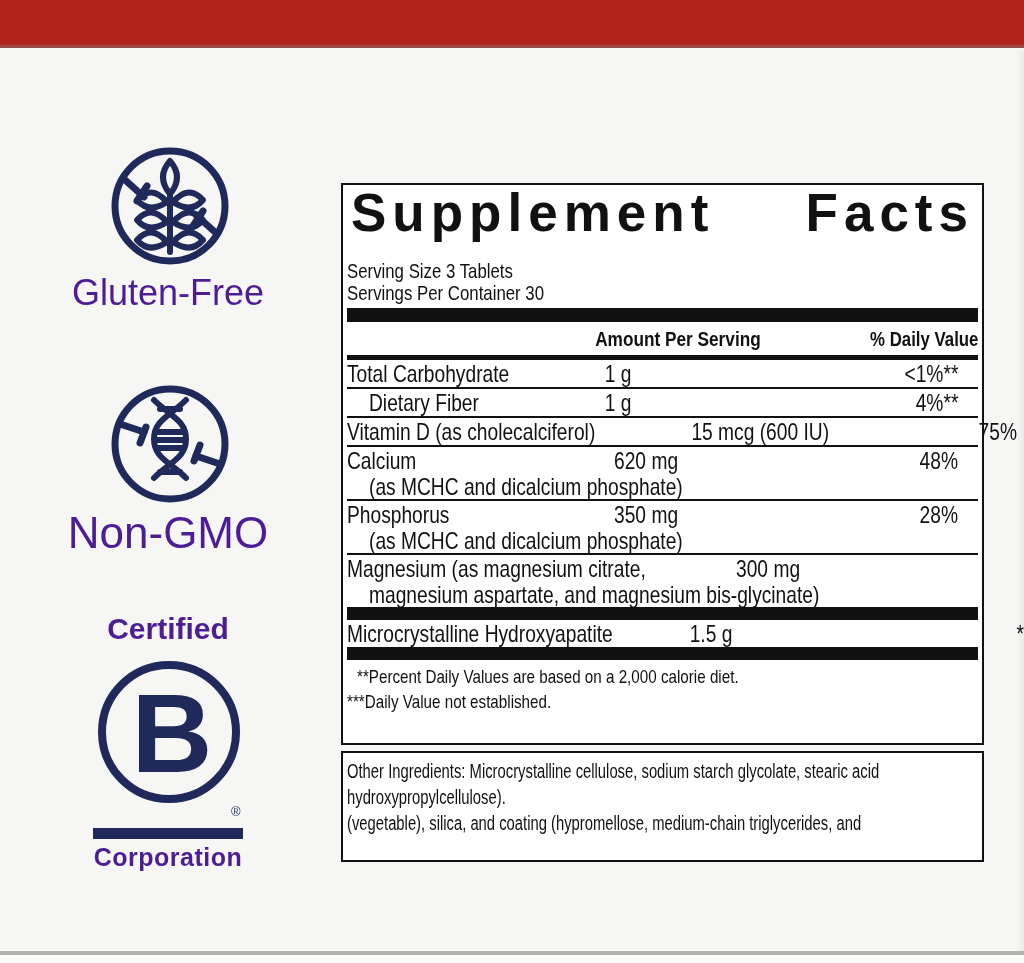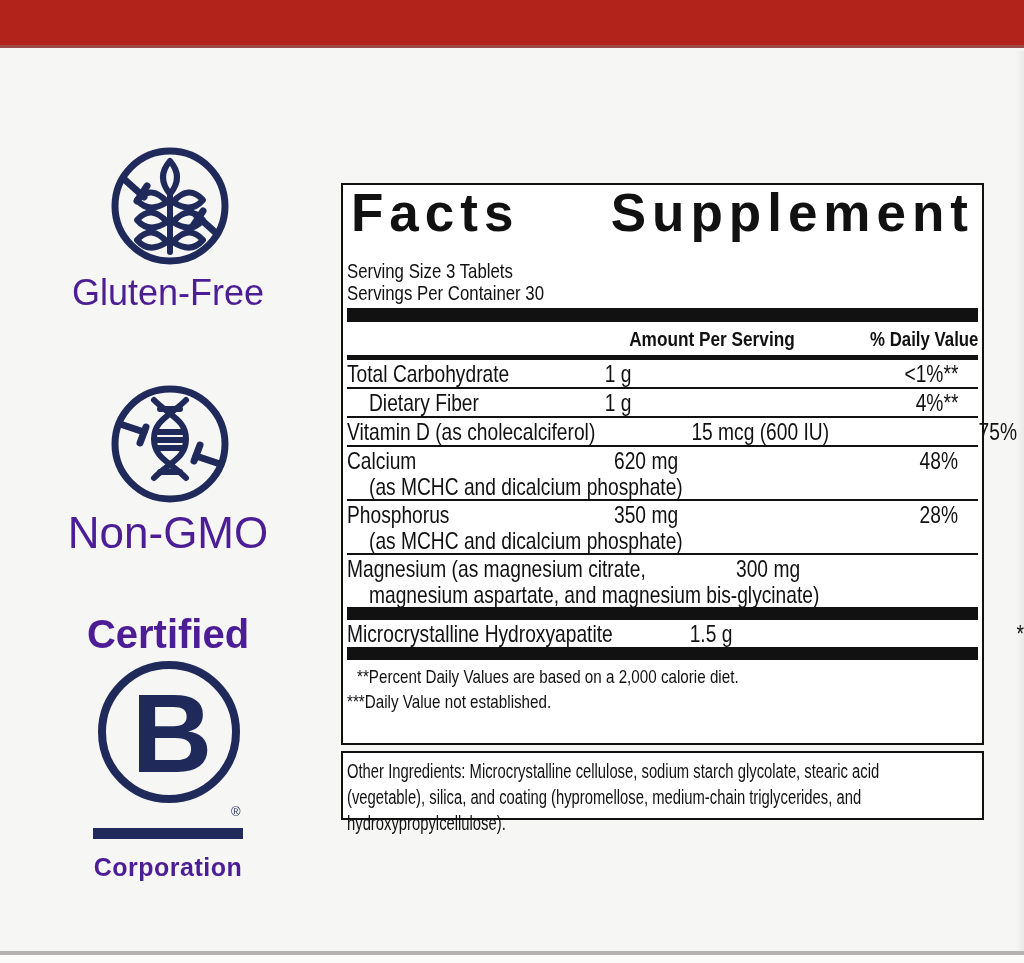--- a/index.html
+++ b/index.html
@@ -15,62 +15,62 @@
   .bottom-line  { position:absolute; left:0; top:951px; width:1024px; height:4px; background:#b4b2b1; }
   .bottom-strip { position:absolute; left:0; top:955px; width:1024px; height:8px; background:#fbfbfa; }
   .right-shade  { position:absolute; right:0; top:51px; width:8px; height:900px;
                   background:linear-gradient(to right, rgba(0,0,0,0), rgba(0,0,0,0.05)); }
 
   
   .badge-label { position:absolute; left:168px; transform:translateX(-50%);
                  white-space:nowrap; color:#4c1d95; }
   .lbl-gluten  { top:272px; font-size:36px; }
   .lbl-nongmo  { top:508px; font-size:44px; }
-  .lbl-cert    { top:612px; font-size:40px; font-weight:bold; }
-  .lbl-corp    { top:843px; font-size:25px; font-weight:bold; letter-spacing:0.5px;margin-top:10px; }
+  .lbl-cert    { top:612px; font-size:30px; font-weight:bold; }
+  .lbl-corp    { top:843px; font-size:25px; font-weight:bold; letter-spacing:0.5px; }
   .badge-svg   { position:absolute; }
   .svg-gluten  { left:110px; top:146px; }
   .svg-dna     { left:110px; top:384px; }
   .svg-bcorp   { left:94px;  top:656px; }
   .reg-mark    { position:absolute; left:231px; top:804px; font-size:13px; color:#1f2a5b; }
   .b-bar       { position:absolute; left:93px; top:828px; width:150px; height:11px; background:#1f2a5b; }
 
   
   .facts-panel { position:absolute; left:341px; top:183px; width:643px; height:562px;
                  background:#fff; border:2px solid #111; padding:0 4px; color:#111; }
   .facts-title { display:flex; justify-content:space-between; margin:5px 4px 0 4px;
                  font-size:53px; font-weight:bold; letter-spacing:6px; line-height:46px; }
   .serving-block { margin-top:24px; }
   .serving-line  { font-size:21px; line-height:22px; }
   .bar-thick  { height:14px; background:#111; margin-top:4px; }
   .bar-mid    { height:13px; background:#111; }
   .bar-thin5  { height:5px;  background:#111; }
   .hdr-row { display:grid; grid-template-columns:1fr 232px 150px; height:33px;
-             align-items:center; font-weight:bold; font-size:21px; }
+             align-items:center; font-weight:bold; font-size:21px;gap:34px; }
   .hdr-amt { text-align:center; }
   .hdr-dv  { text-align:right; }
   .row { display:grid; grid-template-columns:1fr 165px 215px; align-items:start;
          font-size:24px; line-height:27px; }
   .row.hairline { border-bottom:2px solid #111; }
   .c-name {}
   .c-amt  { }
   .c-dv   { text-align:right; padding-right:20px; }
   .indent { padding-left:22px; }
   .sub    { grid-column:1 / -1; line-height:25px; padding-left:22px; }
   .footnotes { margin-top:4px; font-size:19px; }
   .fn-line   { line-height:25px; }
   .fn-1      { padding-left:10px; }
 
   
   .cond   { display:inline-block; transform:scaleX(0.80); transform-origin:0 50%;   white-space:nowrap; }
   .cond-r { display:inline-block; transform:scaleX(0.80); transform-origin:100% 50%; white-space:nowrap; }
   .cond-c { display:inline-block; transform:scaleX(0.82); transform-origin:50% 50%;  white-space:nowrap; }
 
   
-  .oi-box { position:absolute; left:341px; top:751px; width:643px; height:69px;
+  .oi-box { position:absolute; left:341px; top:751px; width:643px; height:111px;
             background:#fff; border:2px solid #111; padding:5px 4px; color:#111; }
   .oi-line { font-size:20px; line-height:26px; }
   .oi-line .cond { transform:scaleX(0.74); }
 </style>
 </head>
 <body>
 
 <div id="stage">
 
   <div class="top-bar"></div>
@@ -118,22 +118,22 @@
       <circle cx="75" cy="76" r="67" fill="none" stroke="#1f2a5b" stroke-width="8"></circle>
       <text x="78" y="116" text-anchor="middle" font-family="Liberation Sans, sans-serif" font-size="112" font-weight="bold" fill="#1f2a5b">B</text>
     </svg>
   </span>
   <div class="reg-mark">®</div>
   <div class="b-bar"></div>
   <div class="badge-label lbl-corp">Corporation</div>
 
   <div class="facts-panel">
     <div class="facts-title">
+      <span>Supplement</span>
       <span>Facts</span>
-      <span>Supplement</span>
     </div>
     <div class="serving-block">
       <div class="serving-line"><span class="cond">Serving Size 3 Tablets</span></div>
       <div class="serving-line"><span class="cond">Servings Per Container 30</span></div>
     </div>
 
     <div class="bar-thick"></div>
 
     <div class="hdr-row">
       <div></div>
@@ -193,20 +193,20 @@
     <div class="bar-mid"></div>
 
     <div class="footnotes">
       <div class="fn-line fn-1"><span class="cond">**Percent Daily Values are based on a 2,000 calorie diet.</span></div>
       <div class="fn-line"><span class="cond">***Daily Value not established.</span></div>
     </div>
   </div>
 
   <div class="oi-box">
     <div class="oi-line"><span class="cond">Other Ingredients: Microcrystalline cellulose, sodium starch glycolate, stearic acid</span></div>
+    <div class="oi-line"><span class="cond">hydroxypropylcellulose).</span></div>
     <div class="oi-line"><span class="cond">(vegetable), silica, and coating (hypromellose, medium-chain triglycerides, and</span></div>
-    <div class="oi-line"><span class="cond">hydroxypropylcellulose).</span></div>
   </div>
 
   <div class="right-shade"></div>
   <div class="bottom-line"></div>
   <div class="bottom-strip"></div>
 </div>
 
 </body></html>

